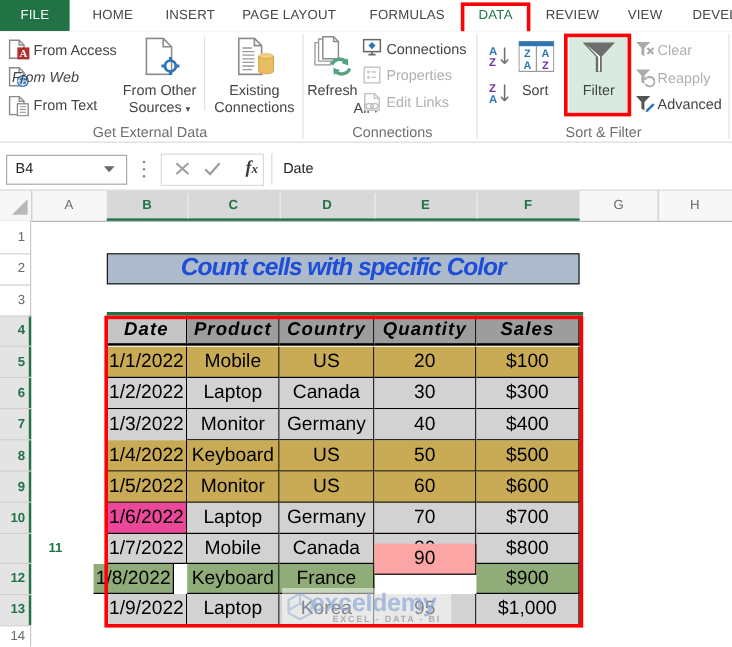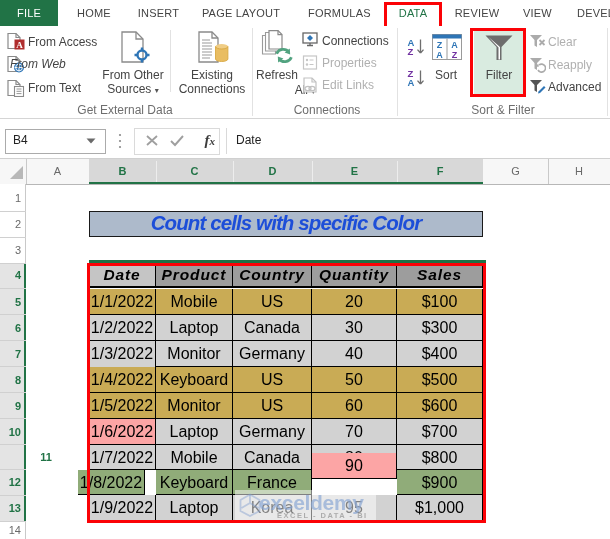--- a/index.html
+++ b/index.html
@@ -275,21 +275,21 @@
   <div class="tcell" style="left:89px;top:366.5px;width:67px;height:26.0px;line-height:26.0px;background:#c9ab55;font-size:16px;border-right:1.5px solid #000;border-bottom:1.5px solid #000;box-sizing:border-box;">1/4/2022</div>
   <div class="tcell" style="left:156px;top:366.5px;width:77px;height:26.0px;line-height:26.0px;background:#c9ab55;font-size:16px;border-right:1.5px solid #000;border-bottom:1.5px solid #000;box-sizing:border-box;">Keyboard</div>
   <div class="tcell" style="left:233px;top:366.5px;width:79px;height:26.0px;line-height:26.0px;background:#c9ab55;font-size:16px;border-right:1.5px solid #000;border-bottom:1.5px solid #000;box-sizing:border-box;">US</div>
   <div class="tcell" style="left:312px;top:366.5px;width:85px;height:26.0px;line-height:26.0px;background:#c9ab55;font-size:16px;border-right:1.5px solid #000;border-bottom:1.5px solid #000;box-sizing:border-box;">50</div>
   <div class="tcell" style="left:397px;top:366.5px;width:86px;height:26.0px;line-height:26.0px;background:#c9ab55;font-size:16px;border-right:1.5px solid #000;border-bottom:1.5px solid #000;box-sizing:border-box;">$500</div>
   <div class="tcell" style="left:89px;top:392.5px;width:67px;height:26.0px;line-height:26.0px;background:#c9ab55;font-size:16px;border-right:1.5px solid #000;border-bottom:1.5px solid #000;box-sizing:border-box;">1/5/2022</div>
   <div class="tcell" style="left:156px;top:392.5px;width:77px;height:26.0px;line-height:26.0px;background:#c9ab55;font-size:16px;border-right:1.5px solid #000;border-bottom:1.5px solid #000;box-sizing:border-box;">Monitor</div>
   <div class="tcell" style="left:233px;top:392.5px;width:79px;height:26.0px;line-height:26.0px;background:#c9ab55;font-size:16px;border-right:1.5px solid #000;border-bottom:1.5px solid #000;box-sizing:border-box;">US</div>
   <div class="tcell" style="left:312px;top:392.5px;width:85px;height:26.0px;line-height:26.0px;background:#c9ab55;font-size:16px;border-right:1.5px solid #000;border-bottom:1.5px solid #000;box-sizing:border-box;">60</div>
   <div class="tcell" style="left:397px;top:392.5px;width:86px;height:26.0px;line-height:26.0px;background:#c9ab55;font-size:16px;border-right:1.5px solid #000;border-bottom:1.5px solid #000;box-sizing:border-box;">$600</div>
-  <div class="tcell" style="left:89px;top:418.5px;width:67px;height:26.0px;line-height:26.0px;background:#fca5a5;font-size:16px;border-right:1.5px solid #000;border-bottom:1.5px solid #000;box-sizing:border-box;">1/6/2022</div>
+  <div class="tcell" style="left:89px;top:418.5px;width:67px;height:26.0px;line-height:26.0px;background:#ec4899;font-size:16px;border-right:1.5px solid #000;border-bottom:1.5px solid #000;box-sizing:border-box;">1/6/2022</div>
   <div class="tcell" style="left:156px;top:418.5px;width:77px;height:26.0px;line-height:26.0px;background:#d2d2d2;font-size:16px;border-right:1.5px solid #000;border-bottom:1.5px solid #000;box-sizing:border-box;">Laptop</div>
   <div class="tcell" style="left:233px;top:418.5px;width:79px;height:26.0px;line-height:26.0px;background:#d2d2d2;font-size:16px;border-right:1.5px solid #000;border-bottom:1.5px solid #000;box-sizing:border-box;">Germany</div>
   <div class="tcell" style="left:312px;top:418.5px;width:85px;height:26.0px;line-height:26.0px;background:#d2d2d2;font-size:16px;border-right:1.5px solid #000;border-bottom:1.5px solid #000;box-sizing:border-box;">70</div>
   <div class="tcell" style="left:397px;top:418.5px;width:86px;height:26.0px;line-height:26.0px;background:#d2d2d2;font-size:16px;border-right:1.5px solid #000;border-bottom:1.5px solid #000;box-sizing:border-box;">$700</div>
   <div class="tcell" style="left:89px;top:444.5px;width:67px;height:25.0px;line-height:25.0px;background:#d2d2d2;font-size:16px;border-right:1.5px solid #000;border-bottom:1.5px solid #000;box-sizing:border-box;">1/7/2022</div>
   <div class="tcell" style="left:156px;top:444.5px;width:77px;height:25.0px;line-height:25.0px;background:#d2d2d2;font-size:16px;border-right:1.5px solid #000;border-bottom:1.5px solid #000;box-sizing:border-box;">Mobile</div>
   <div class="tcell" style="left:233px;top:444.5px;width:79px;height:25.0px;line-height:25.0px;background:#d2d2d2;font-size:16px;border-right:1.5px solid #000;border-bottom:1.5px solid #000;box-sizing:border-box;">Canada</div>
   <div class="tcell" style="left:312px;top:444.5px;width:85px;height:25.0px;line-height:25.0px;background:#d2d2d2;font-size:16px;border-right:1.5px solid #000;border-bottom:1.5px solid #000;box-sizing:border-box;">80</div>
   <div class="tcell" style="left:397px;top:444.5px;width:86px;height:25.0px;line-height:25.0px;background:#d2d2d2;font-size:16px;border-right:1.5px solid #000;border-bottom:1.5px solid #000;box-sizing:border-box;">$800</div>
   <div class="tcell" style="left:78px;top:469.5px;width:67px;height:25.5px;line-height:25.5px;background:#90ac79;font-size:16px;border-right:1.5px solid #000;border-bottom:1.5px solid #000;box-sizing:border-box;">1/8/2022</div>

